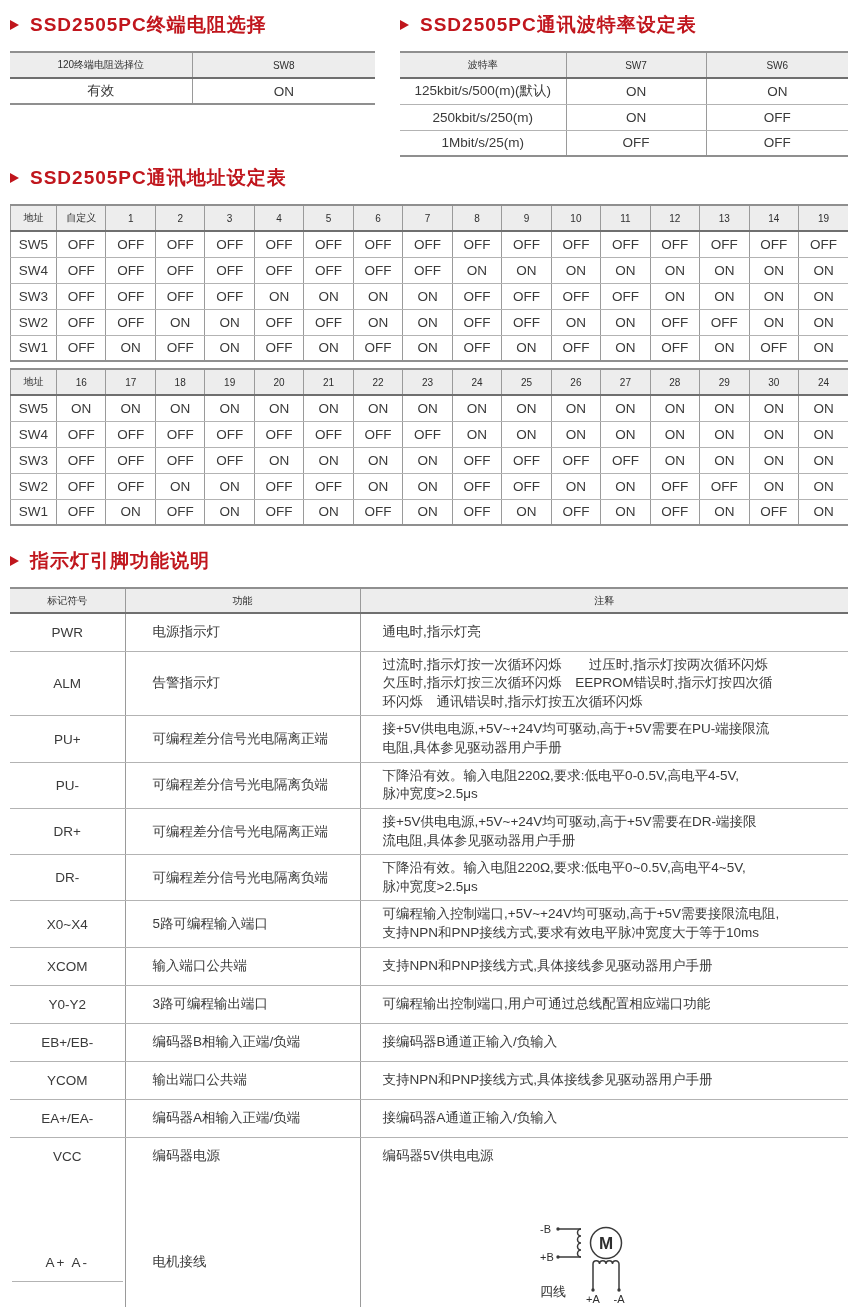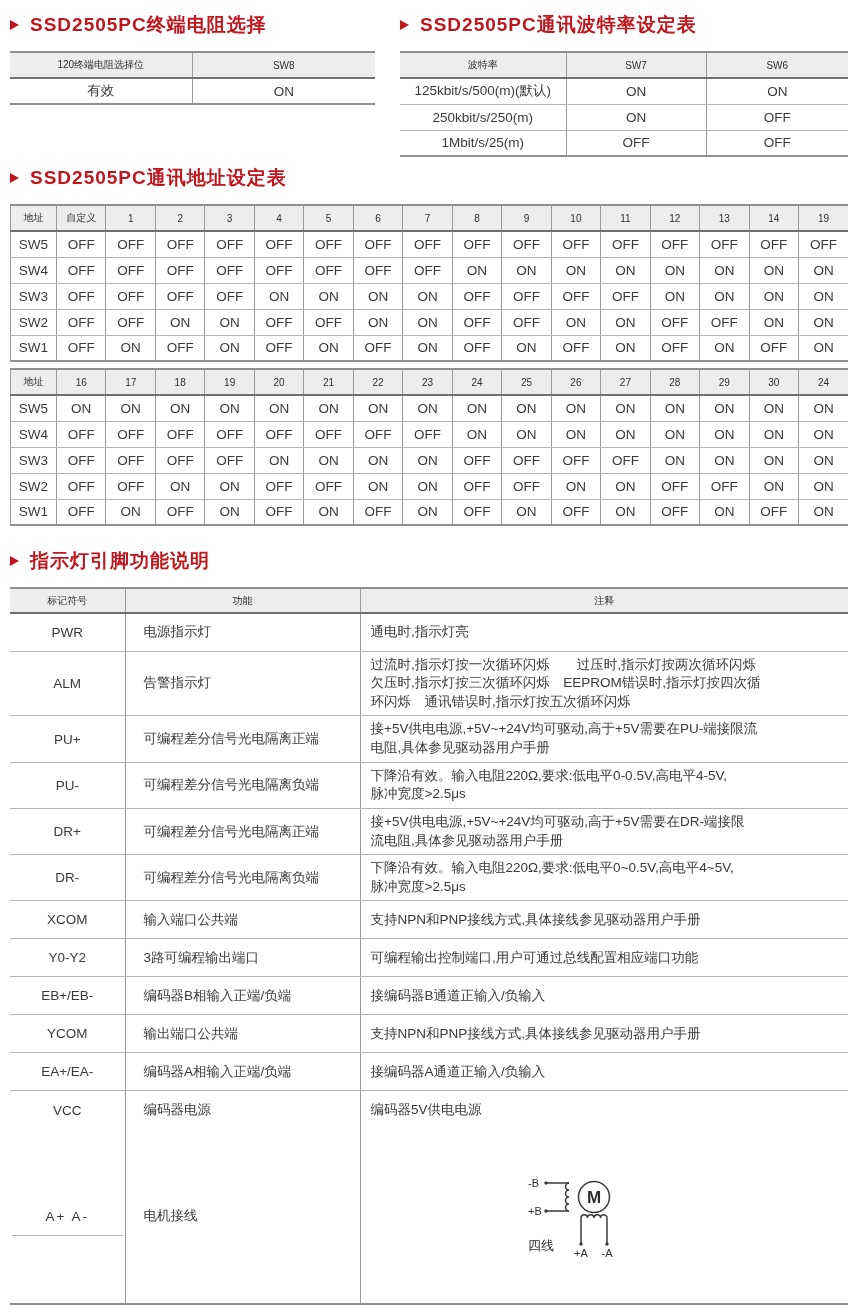--- a/index.html
+++ b/index.html
@@ -49,23 +49,23 @@
 
   .t-terminal{width:365px;}
   .t-baud{width:448px;}
   .t-addr{width:838px; border-left:1px solid var(--border-vert);}
   .t-addr.block2{margin-top:6px;}
   .t-addr th,.t-addr td{font-size:13.5px; padding:0 1px;}
 
   .t-pin{width:838px;}
   .t-pin thead th{height:25px;}
   .t-pin tbody td{height:38px;}
-  .t-pin .fn{text-align:left; padding-left:18px;}
+  .t-pin .fn{text-align:left; padding-left:27px;}
   .t-pin .note{
-    text-align:left; padding:4px 10px; white-space:pre-wrap;
+    text-align:left; padding:4px 22px; white-space:pre-wrap;
     line-height:1.38; font-size:13.5px; word-break:break-word;
   }
   .motor-sym{padding:0;}
   .motor-sym div{
     height:39px; line-height:39px; text-align:center; letter-spacing:2px;
   }
   .motor-sym div:first-child{border-bottom:1px solid var(--border-light);}
   .motor-fn{vertical-align:top; padding-top:24px;}
   .motor-note svg{display:block; margin-left:145px;}
   .dg-line{stroke:#3a3a3a; stroke-width:1.5; fill:none;}
@@ -477,20 +477,26 @@
             <td class="note">接+5V供电电源,+5V~+24V均可驱动,高于+5V需要在DR-端接限
 流电阻,具体参见驱动器用户手册</td>
           </tr>
           <tr>
             <td class="sym">DR-</td>
             <td class="fn">可编程差分信号光电隔离负端</td>
             <td class="note">下降沿有效。输入电阻220Ω,要求:低电平0~0.5V,高电平4~5V,
 脉冲宽度&gt;2.5μs</td>
           </tr>
           <tr>
+            <td class="sym">X0~X4</td>
+            <td class="fn">5路可编程输入端口</td>
+            <td class="note">可编程输入控制端口,+5V~+24V均可驱动,高于+5V需要接限流电阻,
+支持NPN和PNP接线方式,要求有效电平脉冲宽度大于等于10ms</td>
+          </tr>
+          <tr>
             <td class="sym">XCOM</td>
             <td class="fn">输入端口公共端</td>
             <td class="note">支持NPN和PNP接线方式,具体接线参见驱动器用户手册</td>
           </tr>
           <tr>
             <td class="sym">Y0-Y2</td>
             <td class="fn">3路可编程输出端口</td>
             <td class="note">可编程输出控制端口,用户可通过总线配置相应端口功能</td>
           </tr>
           <tr>

